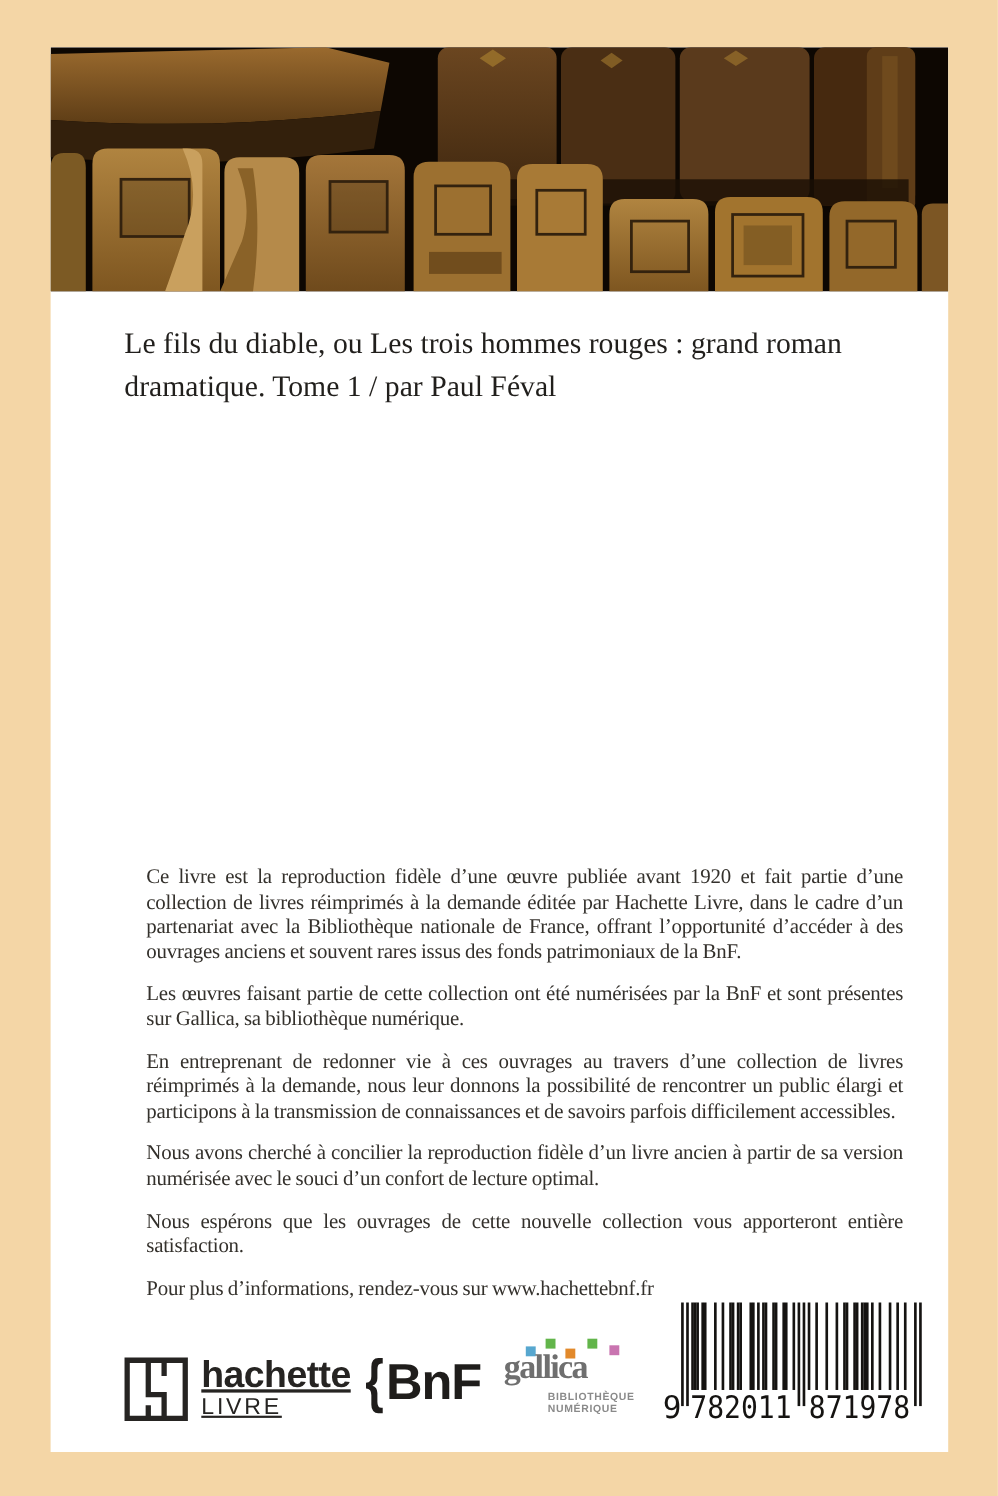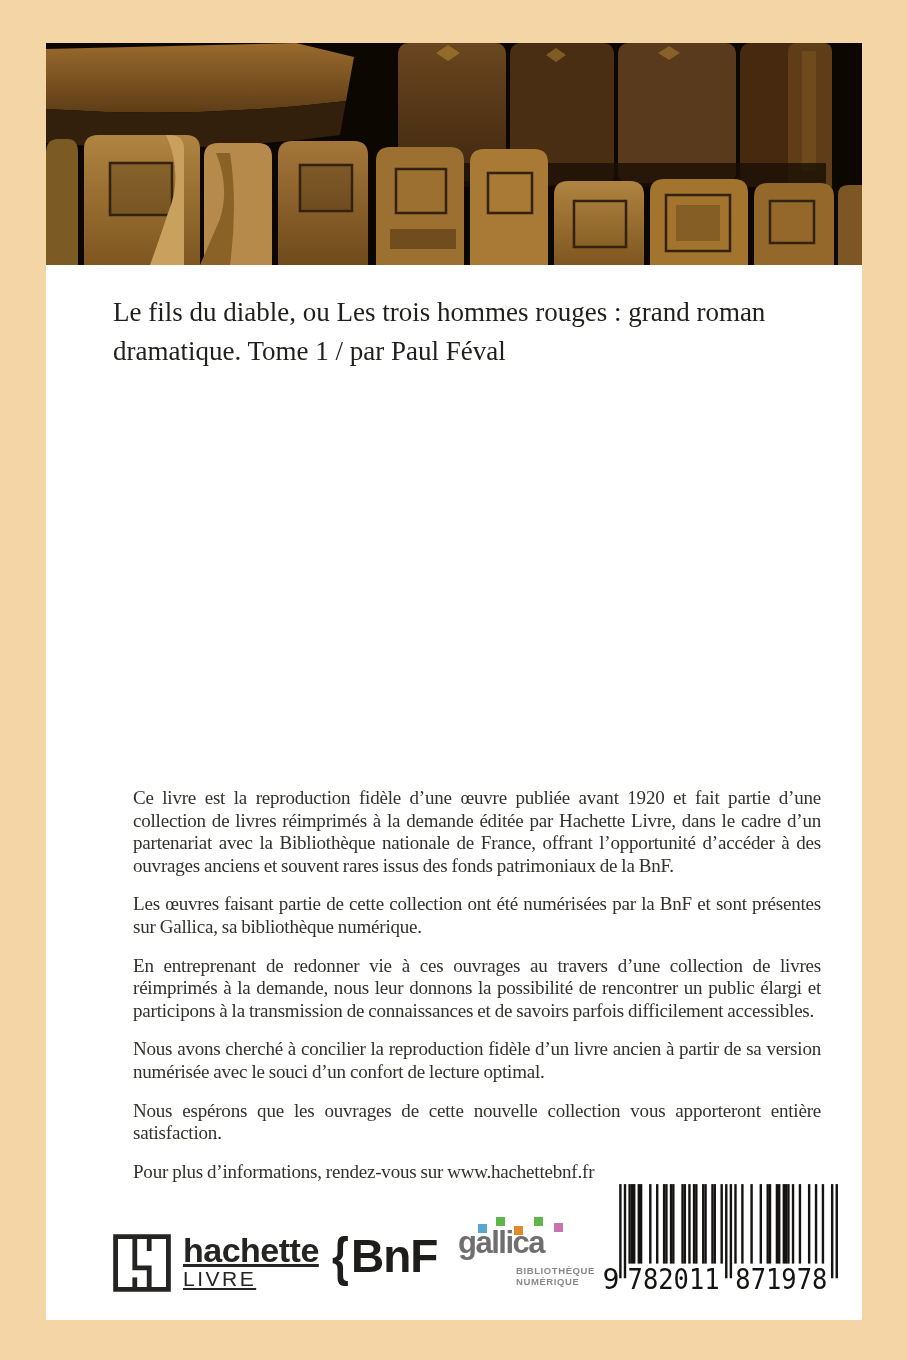--- a/index.html
+++ b/index.html
@@ -28,23 +28,23 @@
   
   .bnf{position:absolute;left:284px;top:1186px;display:flex;align-items:center;
        font-family:"Liberation Sans", sans-serif;color:#1f1d1b;}
   .brace{font-size:54px;font-weight:700;line-height:54px;transform:scaleX(.8);}
   .bnfword{font-size:46px;font-weight:700;line-height:54px;letter-spacing:-1px;}
 
   
   .gallica{position:absolute;left:412px;top:1174px;width:130px;height:100px;color:#6f6f6f;}
   .squares{position:absolute;left:18px;top:0;width:100px;height:18px;}
   .squares i{position:absolute;width:9px;height:9px;display:block;}
-  .gword{position:absolute;left:0;top:8px;font-family:Liberation Sans, sans-serif;
+  .gword{position:absolute;left:0;top:8px;font-family:Liberation Serif, serif;
          font-weight:700;font-size:31px;letter-spacing:-1.5px;color:#6f6f6f;}
-  .gsub{position:absolute;left:58px;top:48px;font-family:"Liberation Sans", sans-serif;
+  .gsub{position:absolute;left:40px;top:48px;font-family:"Liberation Sans", sans-serif;
         font-size:9.5px;letter-spacing:.6px;color:#8a8a8a;line-height:11px;font-weight:600;}
 
   
   .barcode{position:absolute;left:556px;top:1139px;}
   .barcode svg{display:block;}
   .barcode rect{fill:#151311;}
   .barcode text{font-family:"DejaVu Sans Mono", monospace;font-size:27px;fill:#151311;}
 </style>
 </head>
 <body>

